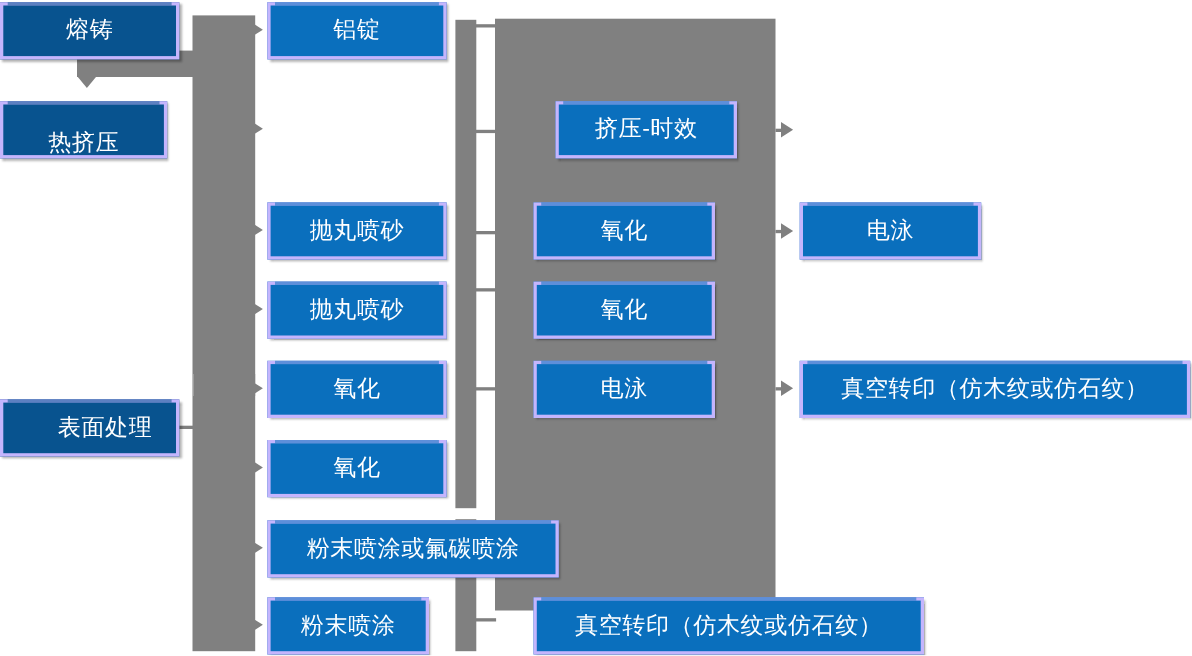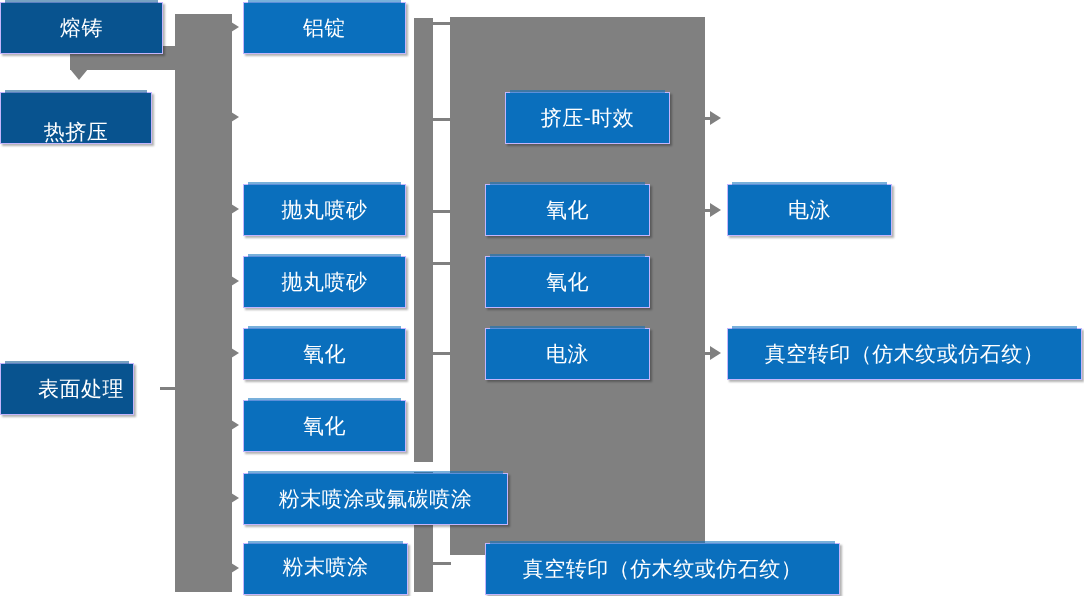--- a/index.html
+++ b/index.html
@@ -19,21 +19,21 @@
   }
 
   
   .node {
     position: absolute;
     box-sizing: border-box;
     display: flex;
     align-items: center;
     justify-content: center;
     color: #ffffff;
-    border: 1px solid #c4b5fd;
+    border: 3px solid #c4b5fd;
     font-size: 21px;
     line-height: 1.1;
     white-space: nowrap;
     letter-spacing: 0.5px;
     box-shadow: 2px 2px 2px rgba(0,0,0,0.30);
     z-index: 5;
   }
   .node.dark  { background: #0b5394; background: #08538f; }
   .node.bright{ background: #0a6fbd; justify-content: center; }
 
@@ -126,21 +126,21 @@
   <div class="tip" style="left:710px; top:203px;"></div>
   <div class="stem" style="left:705px; top:352px; width:11px;"></div>
   <div class="tip" style="left:710px; top:346px;"></div>
 
   <div class="node dark" style="left:0px; top:2px; width:163px; height:52px;">
     <span>熔铸</span>
   </div>
   <div class="node dark" style="left:0px; top:92px; width:152px; height:52px;align-items:flex-end;">
     <span>热挤压</span>
   </div>
-  <div class="node dark" style="left:0px; top:363px; width:134px; height:52px;padding-left:28px;">
+  <div class="node dark" style="left:0px; top:363px; width:163px; height:52px;padding-left:28px;">
     <span>表面处理</span>
   </div>
 
   <div class="node bright" style="left:243px; top:2px; width:163px; height:52px;">
     <span>铝锭</span>
   </div>
   <div class="node bright" style="left:243px; top:184px; width:163px; height:52px;">
     <span>抛丸喷砂</span>
   </div>
   <div class="node bright" style="left:243px; top:256px; width:163px; height:52px;">
@@ -148,21 +148,21 @@
   </div>
   <div class="node bright" style="left:243px; top:328px; width:163px; height:52px;">
     <span>氧化</span>
   </div>
   <div class="node bright" style="left:243px; top:400px; width:163px; height:52px;">
     <span>氧化</span>
   </div>
   <div class="node bright" style="left:243px; top:473px; width:265px; height:52px; z-index:6;">
     <span>粉末喷涂或氟碳喷涂</span>
   </div>
-  <div class="node bright" style="left:243px; top:543px; width:165px; height:52px;font-family:Liberation Mono, monospace;">
+  <div class="node bright" style="left:243px; top:543px; width:147px; height:52px;">
     <span>粉末喷涂</span>
   </div>
 
   <div class="node bright" style="left:505px; top:92px; width:165px; height:52px;">
     <span>挤压-时效</span>
   </div>
   <div class="node bright" style="left:485px; top:184px; width:165px; height:52px;">
     <span>氧化</span>
   </div>
   <div class="node bright" style="left:485px; top:256px; width:165px; height:52px;">

